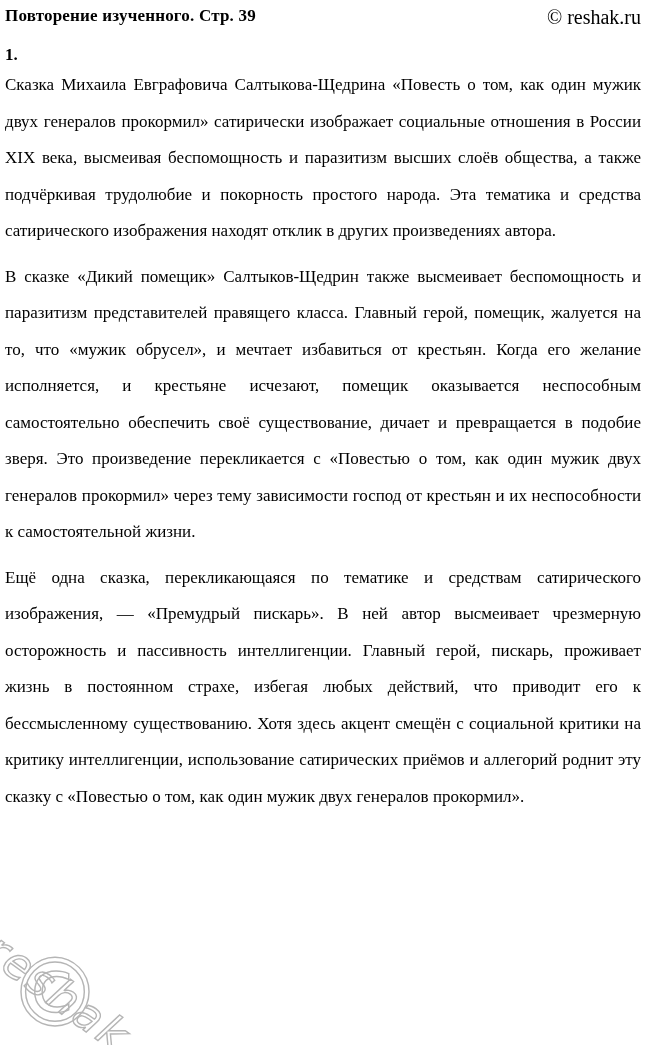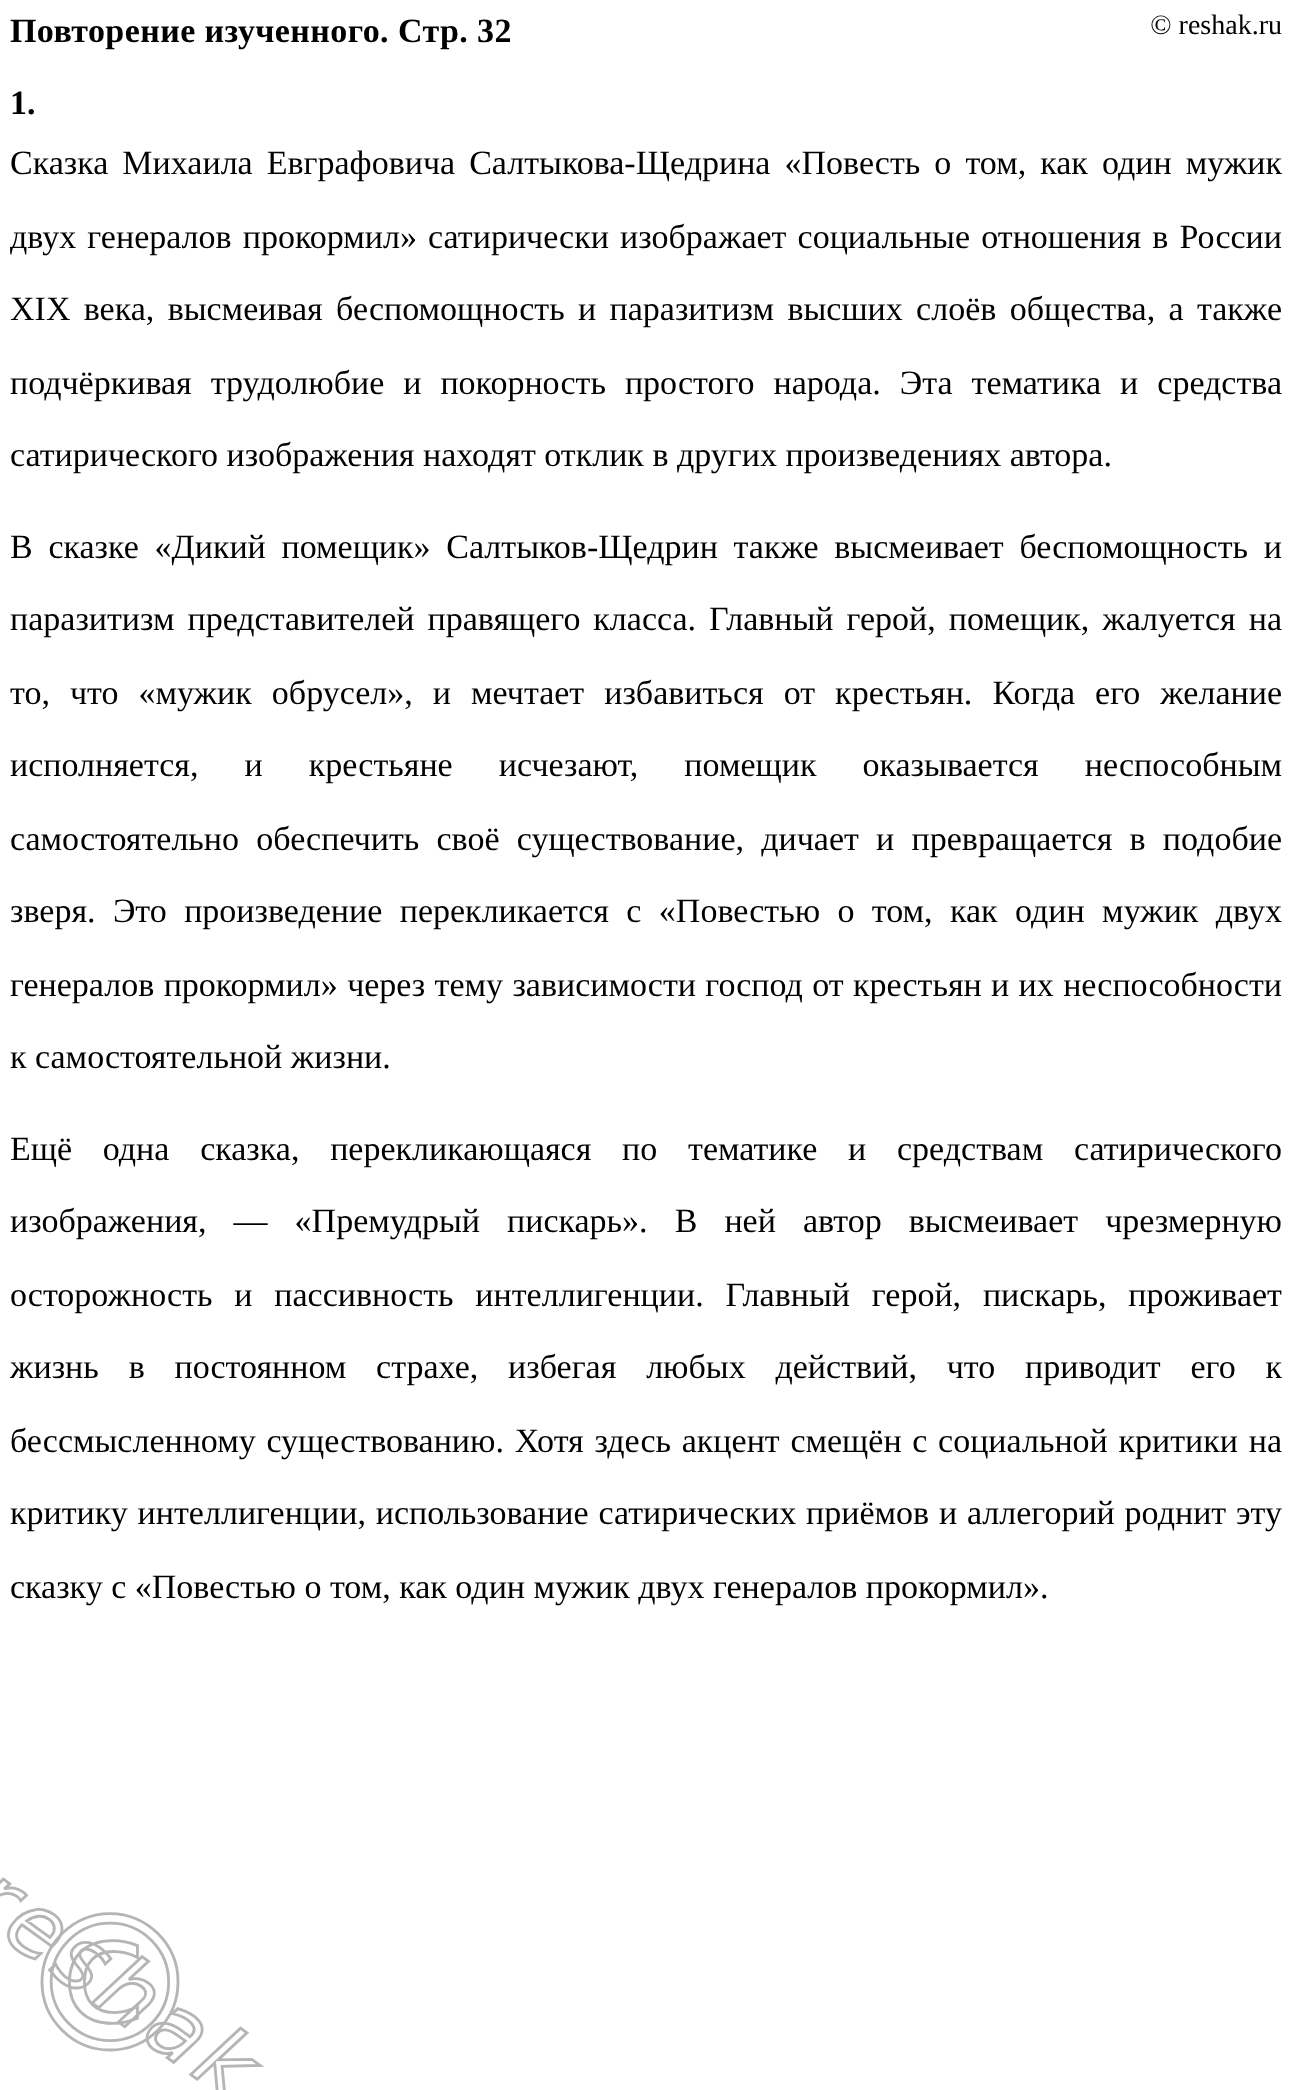--- a/index.html
+++ b/index.html
@@ -23,21 +23,21 @@
     display: flex;
     justify-content: space-between;
     align-items: flex-start;
   }
   .page-title {
     font-size: 17px;
     font-weight: bold;
     letter-spacing: 0.2px;
   }
   .copyright {
-    font-size: 14px;
+    font-size: 20px;
   }
   .section-number {
     margin-top: 16px;
     font-size: 17px;
     font-weight: bold;
   }
   .content {
     margin-top: 2px;
     font-size: 17px;
     line-height: 36.5px;
@@ -80,21 +80,21 @@
     color: transparent;
     -webkit-text-stroke: 1.4px #b5b5b5;
   }
 </style>
 </head>
 <body>
 
 <div class="page">
 
   <div class="header">
-    <div class="page-title">Повторение изученного. Стр. 32</div>
+    <div class="page-title">Повторение изученного. Стр. 39</div>
     <div class="copyright">© reshak.ru</div>
   </div>
 
   <div class="section-number">1.</div>
 
   <div class="content">
     <p>Сказка Михаила Евграфовича Салтыкова-Щедрина «Повесть о том, как один мужик двух генералов прокормил» сатирически изображает социальные отношения в России XIX века, высмеивая беспомощность и паразитизм высших слоёв общества, а также подчёркивая трудолюбие и покорность простого народа. Эта тематика и средства сатирического изображения находят отклик в других произведениях автора.</p>
     <p>В сказке «Дикий помещик» Салтыков-Щедрин также высмеивает беспомощность и паразитизм представителей правящего класса. Главный герой, помещик, жалуется на то, что «мужик обрусел», и мечтает избавиться от крестьян. Когда его желание исполняется, и крестьяне исчезают, помещик оказывается неспособным самостоятельно обеспечить своё существование, дичает и превращается в подобие зверя. Это произведение перекликается с «Повестью о том, как один мужик двух генералов прокормил» через тему зависимости господ от крестьян и их неспособности к самостоятельной жизни.</p>
     <p>Ещё одна сказка, перекликающаяся по тематике и средствам сатирического изображения, — «Премудрый пискарь». В ней автор высмеивает чрезмерную осторожность и пассивность интеллигенции. Главный герой, пискарь, проживает жизнь в постоянном страхе, избегая любых действий, что приводит его к бессмысленному существованию. Хотя здесь акцент смещён с социальной критики на критику интеллигенции, использование сатирических приёмов и аллегорий роднит эту сказку с «Повестью о том, как один мужик двух генералов прокормил».</p>
   </div>

